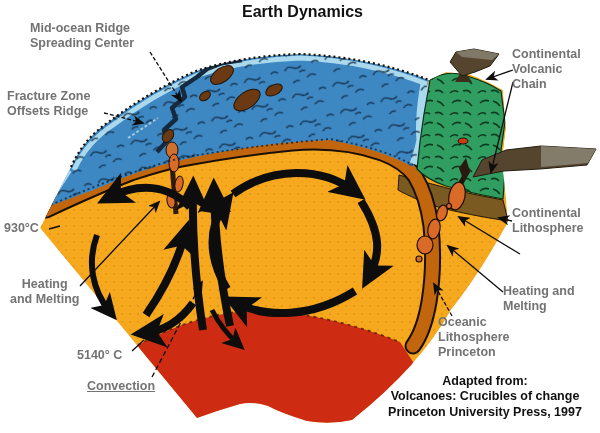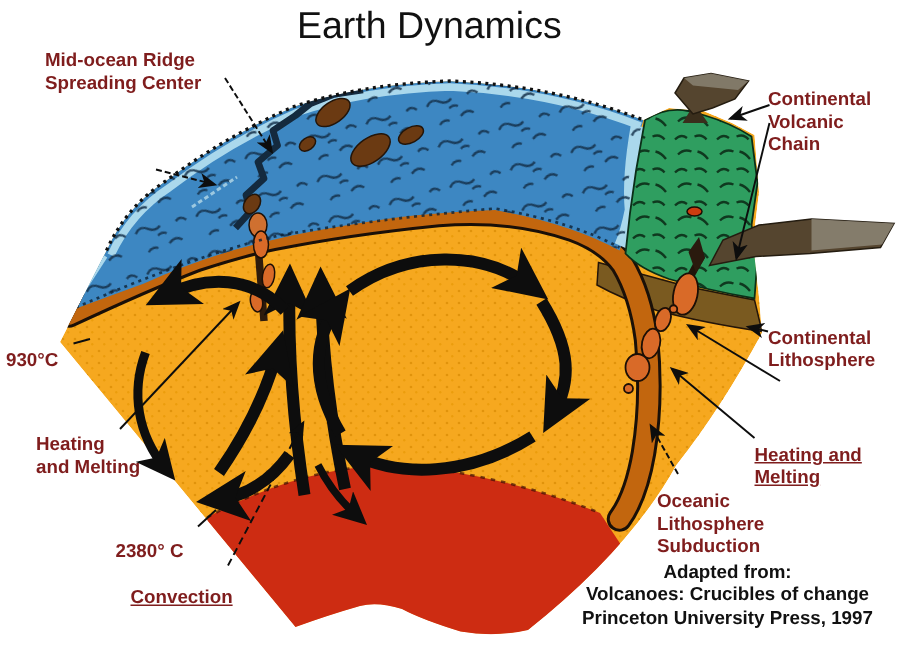--- a/index.html
+++ b/index.html
@@ -1,21 +1,21 @@
 <!DOCTYPE html>
 <html><head>
 <meta charset="utf-8">
 <style>
   html,body{margin:0;padding:0;background:#fff;}
   #stage{position:relative;width:600px;height:433px;background:#fff;overflow:hidden;
          font-family:"Liberation Sans",sans-serif;}
   #stage svg{position:absolute;left:0;top:0;}
-  .lbl{position:absolute;font-weight:bold;font-size:12.5px;line-height:1.2;color:#7f1d1d;
-       white-space:pre-line;margin-top:12px;}
-  .title{position:absolute;font-weight:normal;font-size:25px;color:#111;}
+  .lbl{position:absolute;font-weight:bold;font-size:12.5px;line-height:1.2;color:#737373;
+       white-space:pre-line;}
+  .title{position:absolute;font-weight:bold;font-size:16px;color:#111;margin-left:44px;}
   .credit{position:absolute;font-weight:bold;font-size:12.5px;line-height:1.22;color:#111;
           text-align:center;white-space:pre-line;width:246px;}
 </style>
 </head>
 <body>
 
 <div id="stage">
 
 <svg width="600" height="433" viewBox="0 0 600 433">
   <defs>
@@ -150,32 +150,34 @@
     <path d="M 520 254 L 459 217" marker-end="url(#mk-thin)"></path>
     <path d="M 503 292 L 448 246" marker-end="url(#mk-thin)"></path>
     <path d="M 452 316 L 434 284" stroke-dasharray="4 2" marker-end="url(#mk-thin)"></path>
   </g>
 </svg>
 
 <div class="title" style="left:198px;top:3px;">Earth Dynamics</div>
 
 <div class="lbl" style="left:30px;top:21px;">Mid-ocean Ridge
 Spreading Center</div>
+<div class="lbl" style="left:7px;top:89px;">Fracture Zone
+Offsets Ridge</div>
 <div class="lbl" style="left:4px;top:221px;">930°C</div>
-<div class="lbl" style="left:24px;top:277px;">Heating
+<div class="lbl" style="left:10px;top:277px;text-align:center;">Heating
 and Melting</div>
-<div class="lbl" style="left:77px;top:348px;">2380° C</div>
+<div class="lbl" style="left:77px;top:348px;">5140° C</div>
 <div class="lbl" style="left:87px;top:379px;text-decoration:underline;">Convection</div>
 <div class="lbl" style="left:512px;top:47px;">Continental
 Volcanic
 Chain</div>
 <div class="lbl" style="left:512px;top:206px;">Continental
 Lithosphere</div>
-<div class="lbl" style="left:503px;top:284px;text-decoration:underline;">Heating and
+<div class="lbl" style="left:503px;top:284px;">Heating and
 Melting</div>
 <div class="lbl" style="left:438px;top:315px;">Oceanic
 Lithosphere
-Subduction</div>
+Princeton</div>
 <div class="credit" style="left:362px;top:374px;">Adapted from:
 Volcanoes: Crucibles of change
 Princeton University Press, 1997</div>
 
 </div>
 
 </body></html>

